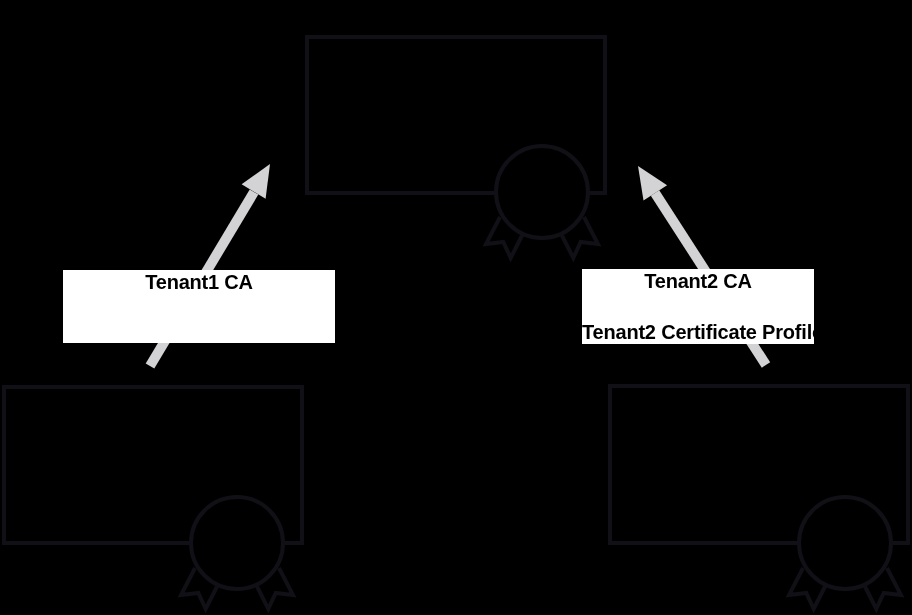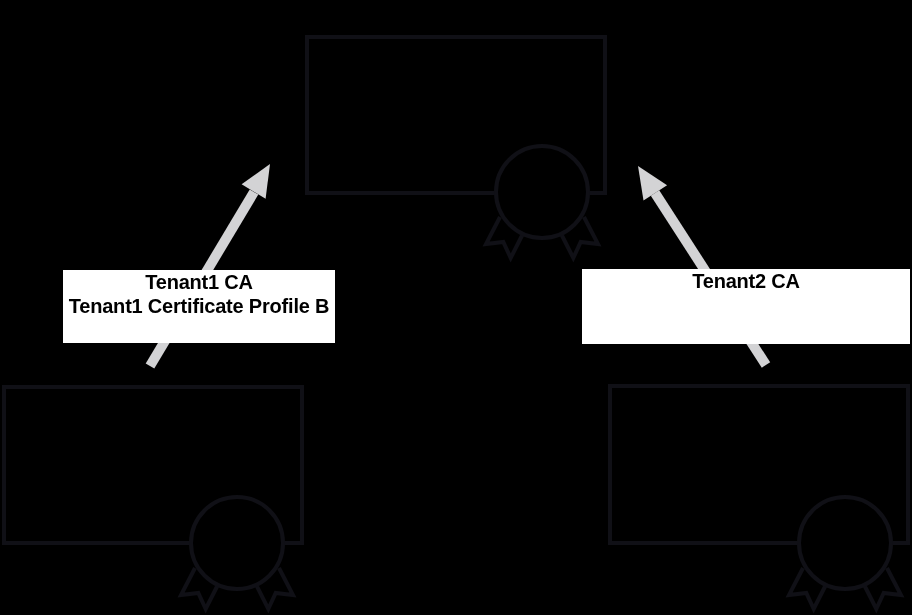--- a/index.html
+++ b/index.html
@@ -12,24 +12,24 @@
   .cert-rect{fill:none;stroke:var(--outline,#101016);stroke-width:4;}
   .seal-circle{fill:var(--bg,#000000);stroke:var(--outline,#101016);stroke-width:4;}
   .seal-tail{fill:var(--bg,#000000);stroke:var(--outline,#101016);stroke-width:4;stroke-linejoin:miter;}
   .arrow-shaft{stroke:var(--arrow,#d3d3d5);stroke-width:10;}
   .arrow-head{fill:var(--arrow,#d3d3d5);}
   .label{
     position:absolute;z-index:2;box-sizing:border-box;
     background:var(--labelbg,#ffffff);color:var(--labeltext,#000000);
     font-weight:bold;font-size:20px;line-height:24px;letter-spacing:-0.2px;
     text-align:center;white-space:nowrap;
-    display:flex;flex-direction:column;justify-content:flex-start;
+    display:flex;flex-direction:column;justify-content:space-between;
   }
   .label-tenant1{left:63px;top:270px;width:272px;height:73px;}
-  .label-tenant2{left:582px;top:269px;width:328px;height:75px;}
+  .label-tenant2{left:582px;top:269px;width:232px;height:75px;}
 </style>
 </head>
 <body>
 
 <div class="stage">
 
   <svg class="diagram-svg" width="912" height="615" viewBox="0 0 912 615">
 
     <g>
       <rect class="cert-rect" x="307" y="37" width="298" height="156"></rect>
@@ -64,20 +64,20 @@
     </g>
 
     <g>
       <line class="arrow-shaft" x1="766" y1="365" x2="655" y2="193"></line>
       <polygon class="arrow-head" points="638,166 667.1,185.3 643.5,200.5"></polygon>
     </g>
   </svg>
 
   <div class="label label-tenant1">
     <div>Tenant1 CA</div>
-    <div>Tenant1 Certificate Profile B</div>
   </div>
 
   <div class="label label-tenant2">
     <div>Tenant2 CA</div>
+    <div>Tenant2 Certificate Profile A</div>
   </div>
 
 </div>
 
 </body></html>

